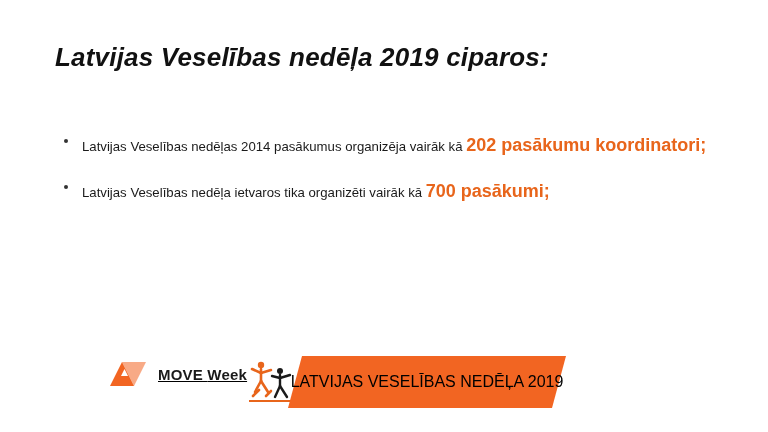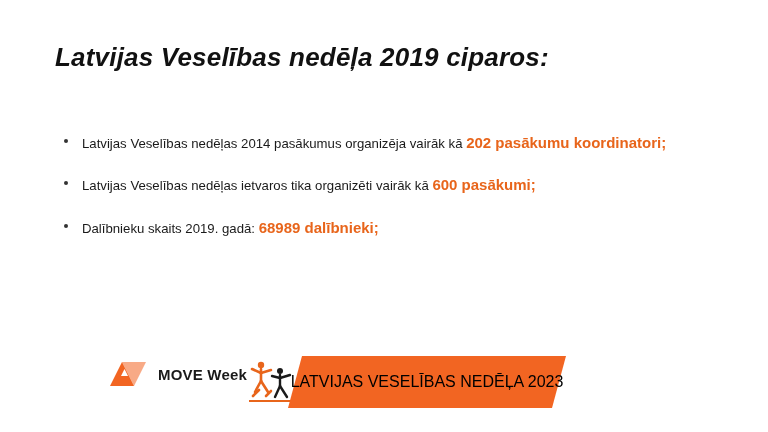--- a/index.html
+++ b/index.html
@@ -50,32 +50,33 @@
     left: 2px;
     top: 6px;
     width: 4px;
     height: 4px;
     background: #333333;
     border-radius: 50%;
   }
   .bullet .hl {
     color: #E8651B;
     font-weight: bold;
-    font-size: 15px;
+    font-size: 18px;
   }
   .bullet.tight { margin-bottom: 20px; }
 
   
   .moveweek {
     position: absolute;
     left: 108px;
     top: 360px;
     display: flex;
     align-items: center;
     gap: 8px;
+    text-decoration: underline;
   }
   .mw-arrow {
     width: 42px;
     height: 28px;
   }
   .mw-text {
     font-size: 15px;
     font-weight: bold;
     color: #1a1a1a;
     letter-spacing: .2px;
@@ -115,27 +116,23 @@
 
   <div class="bullets">
 
     <div class="bullet">
       <span class="dot"></span>
       <span>Latvijas Veselības nedēļas  2014 pasākumus organizēja vairāk kā </span><span class="hl">202 pasākumu koordinatori;</span>
     </div>
 
     <div class="bullet">
       <span class="dot"></span>
-      <span>Latvijas Veselības nedēļas  ietvaros tika organizēti vairāk kā </span><span class="hl">600 pasākumi;</span>
+      <span>Latvijas Veselības nedēļa  ietvaros tika organizēti vairāk kā </span><span class="hl">700 pasākumi;</span>
     </div>
 
-    <div class="bullet tight">
-      <span class="dot"></span>
-      <span>Dalībnieku skaits 2019. gadā: </span><span class="hl">68989 dalībnieki;</span>
-    </div>
 
 
   </div>
 
   <div class="moveweek">
     <span class="mw-arrow">
       <svg width="42" height="28" viewBox="0 0 42 28">
         <polygon points="2,26 14,2 26,26" fill="#F26522"></polygon>
         <polygon points="14,2 26,26 38,2" fill="#F26522" opacity="0.55"></polygon>
         <polygon points="13,16 20,16 16.5,9" fill="#ffffff"></polygon>
@@ -166,18 +163,18 @@
       </g>
       <line x1="2" y1="45" x2="52" y2="45" stroke="#E8651B" stroke-width="2"></line>
     </svg>
   </span>
 
   <div class="banner-wrap">
     <svg width="278" height="52" viewBox="0 0 278 52" style="position:absolute;left:0;top:0;">
       <polygon points="14,0 278,0 264,52 0,52" fill="#F26522"></polygon>
     </svg>
     <div style="position:absolute;left:0;top:0;width:278px;height:52px;display:flex;flex-direction:column;align-items:center;justify-content:center;">
-      <div class="b1">LATVIJAS VESELĪBAS NEDĒĻA 2023</div>
+      <div class="b1">LATVIJAS VESELĪBAS NEDĒĻA 2019</div>
     </div>
   </div>
 
 
 </div>
 
 </body></html>

